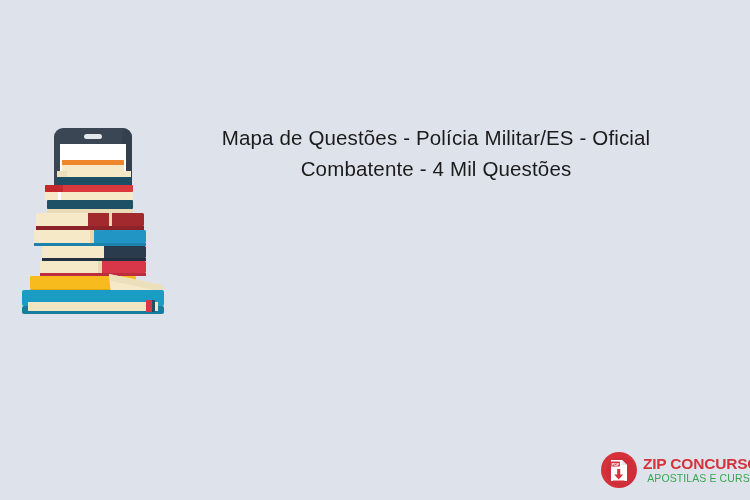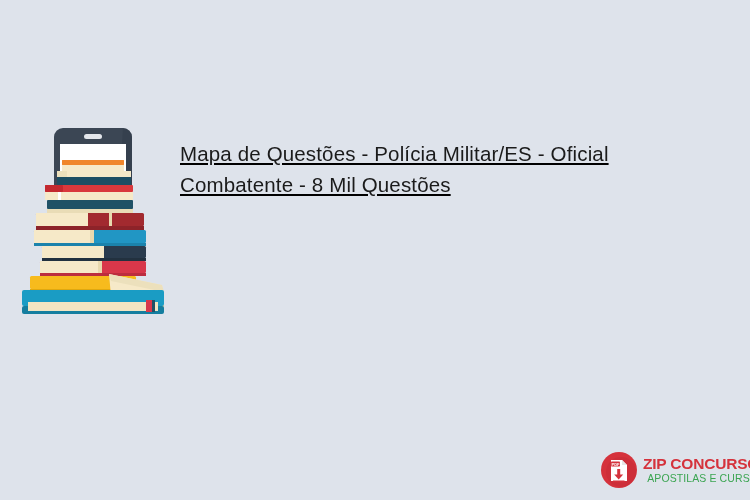--- a/index.html
+++ b/index.html
@@ -33,24 +33,23 @@
   #illustration svg {
     display: block;
     width: 158px;
     height: 192px;
   }
 
   
   #title-block {
     position: absolute;
     left: 180px;
-    top: 138px;
+    top: 122px;
     width: 512px;
-    text-align: left;
-    text-decoration: underline;
+    text-align: center;
   }
   .title-line {
     font-size: 20.5px;
     line-height: 31px;
     color: #1b1b1b;
     letter-spacing: 0.15px;
     white-space: nowrap;
   }
 
   
@@ -179,21 +178,21 @@
         <rect x="8" y="182" width="142" height="8" rx="2" fill="#157e9f"></rect>
         <rect x="14" y="178" width="130" height="9" fill="#f2e5c2"></rect>
         <rect x="132" y="176" width="6" height="12" fill="#d8374a"></rect>
         <rect x="138" y="176" width="3" height="12" fill="#1f5166"></rect>
       </g>
     </svg>
   </div>
 
   <div id="title-block">
     <div class="title-line">Mapa de Questões - Polícia Militar/ES - Oficial</div>
-    <div class="title-line">Combatente - 8 Mil Questões</div>
+    <div class="title-line">Combatente - 4 Mil Questões</div>
   </div>
 
   <div id="logo">
     <div id="logo-mark">
       <svg viewBox="0 0 38 38" xmlns="http://www.w3.org/2000/svg">
         <circle cx="19" cy="19" r="18" fill="#d5323c"></circle>
         <circle cx="21" cy="21" r="15" fill="#c42b35" opacity="0.45"></circle>
         <path d="M11 9 h11 l5 5 v16 h-16 z" fill="#ffffff"></path>
         <path d="M22 9 l5 5 h-5 z" fill="#e6e6e6"></path>
         <rect x="11" y="10.5" width="9" height="5" rx="0.8" fill="#d5323c"></rect>

